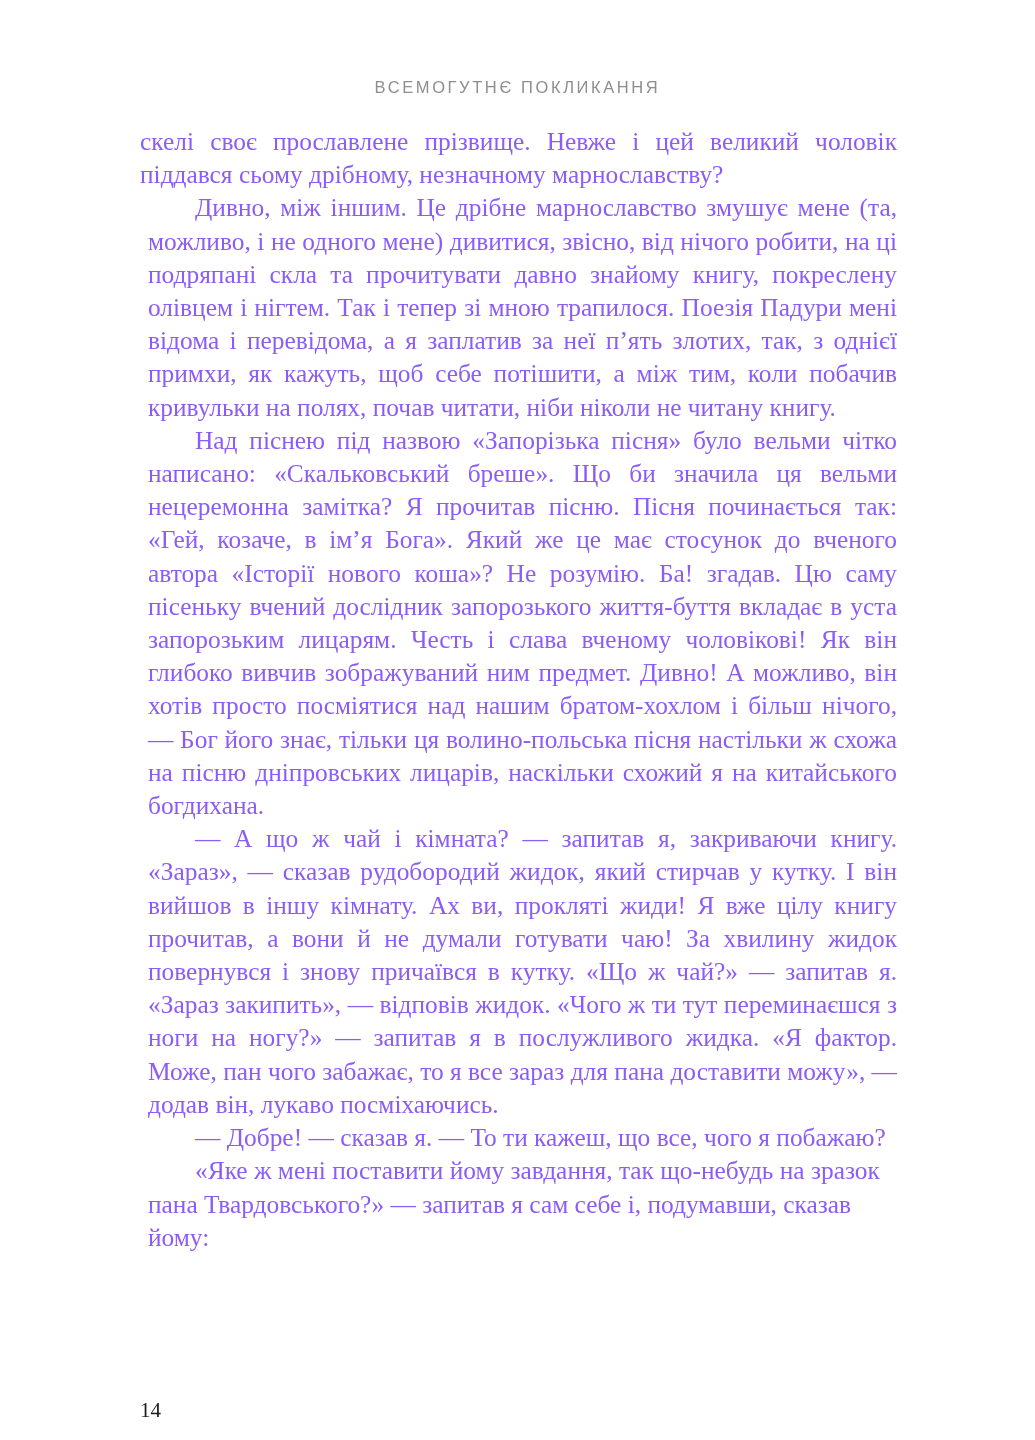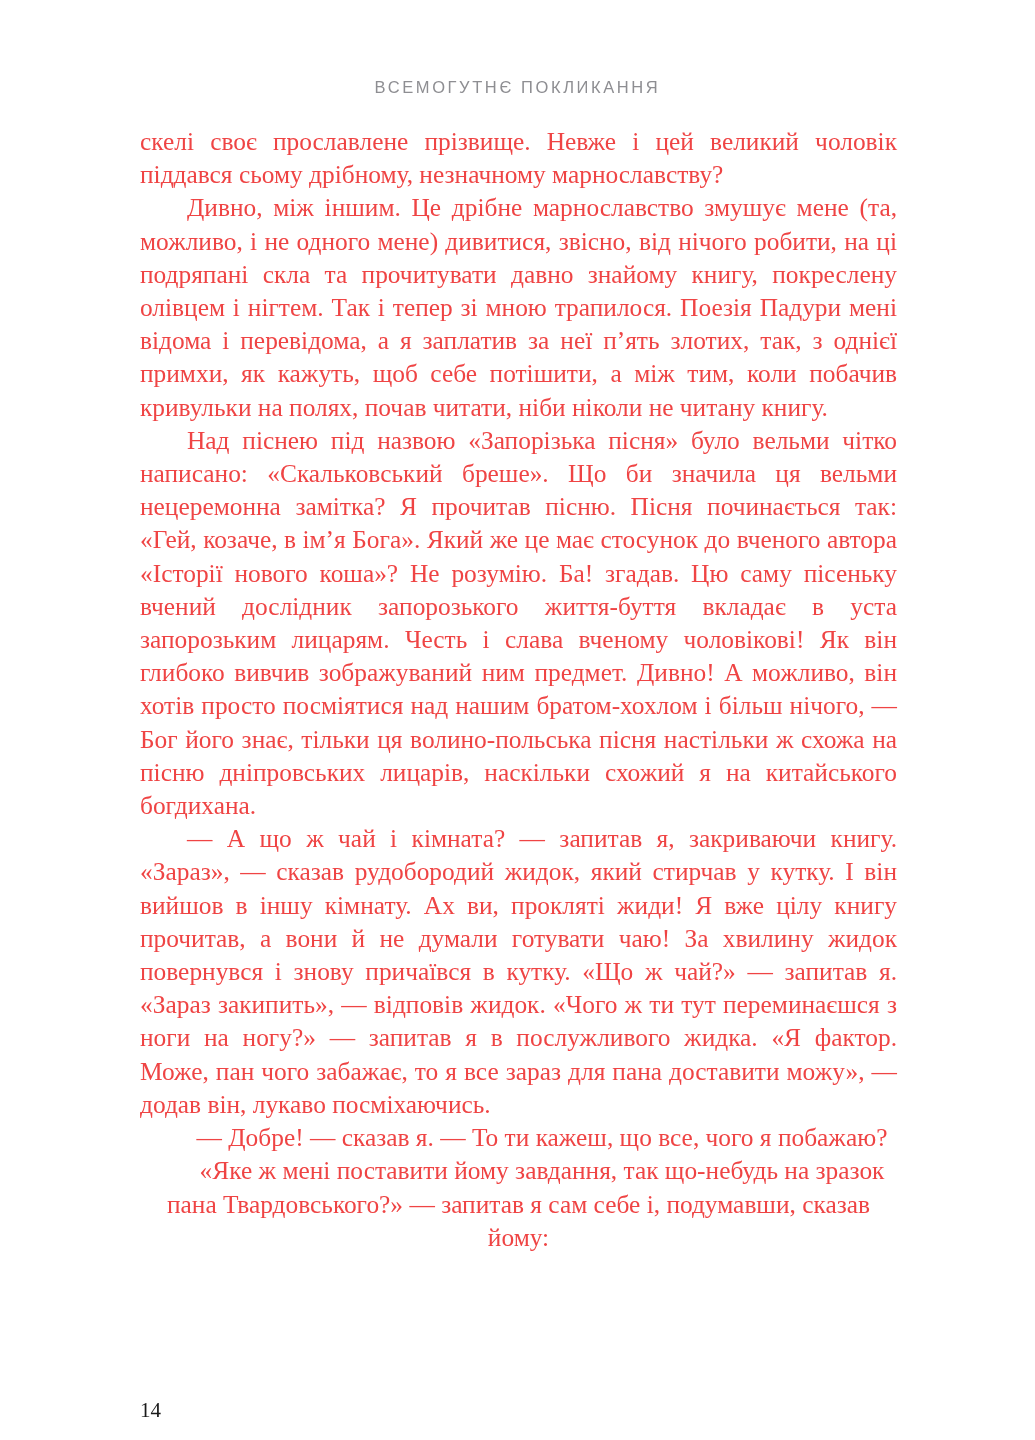--- a/index.html
+++ b/index.html
@@ -38,34 +38,35 @@
     top: 125px;
     left: 140px;
     width: 757px;
   }
 
   .para {
     margin: 0;
     font-family: "Liberation Serif", "DejaVu Serif", serif;
     font-size: 25.4px;
     line-height: 33.2px;
-    color: #ef4444;
+    color: #8b5cf6;
     text-align: justify;
     text-justify: inter-word;
     text-indent: 0;
     hyphens: manual;
     -webkit-hyphens: manual;
   }
 
   .para.indent {
     text-indent: 47px;
+    margin-left: 8px;
   }
 
   .para.last {
-    text-align: center;
+    text-align: left;
   }
 
   
   .folio {
     position: absolute;
     left: 140px;
     top: 1400px;
     font-family: "Liberation Serif", "DejaVu Serif", serif;
     font-size: 21px;
     color: #1a1a1a;

